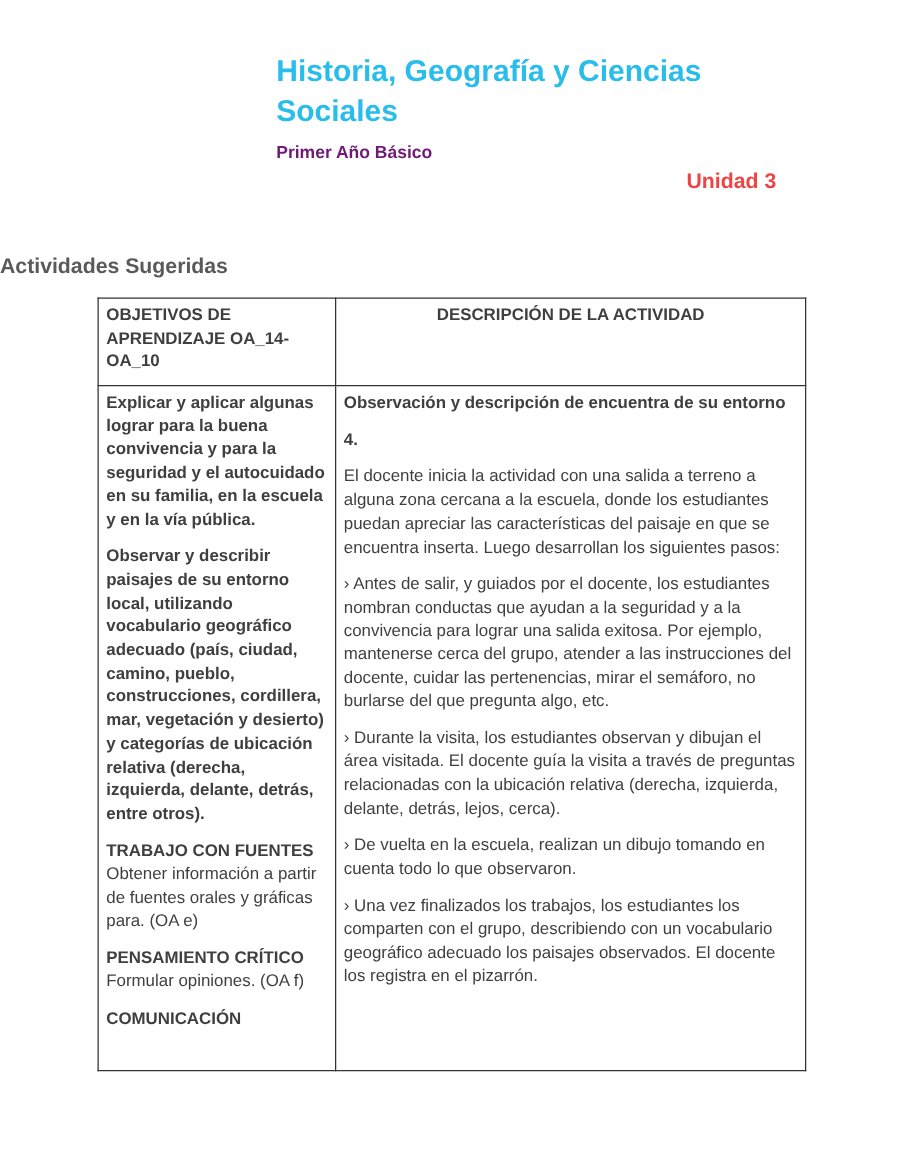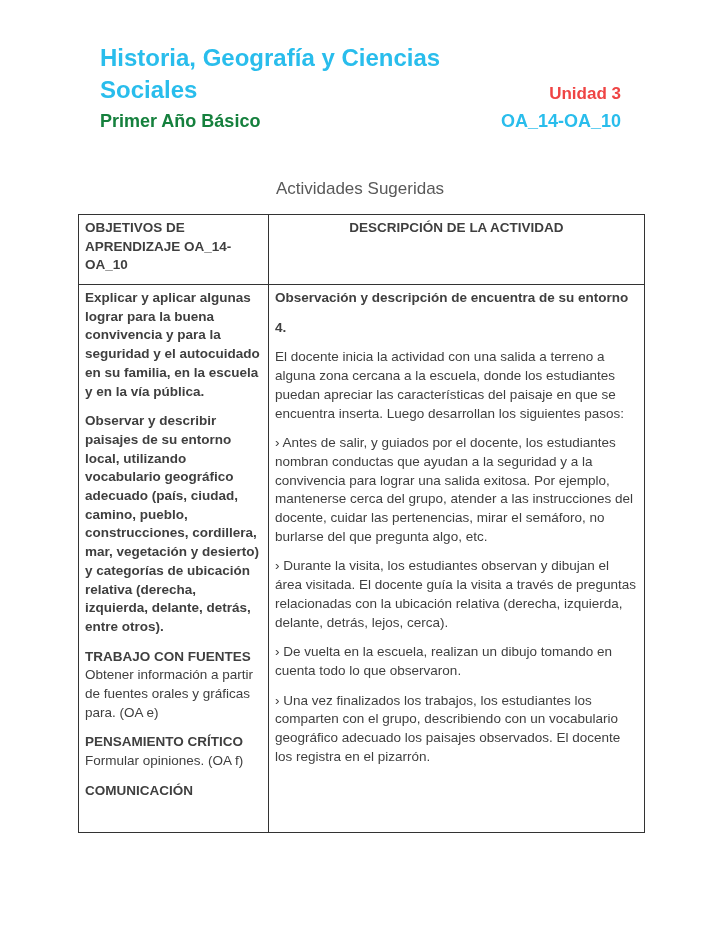--- a/index.html
+++ b/index.html
@@ -11,36 +11,37 @@
     width: 720px;
     height: 932px;
     background: #ffffff;
     margin: 0 auto;
     overflow: hidden;
   }
 
   
   .doc-header {
     display: flex;
-    justify-content: space-between;
+    justify-content: flex-start;
     align-items: flex-end;
     margin: 42px 99px 0 100px;
+    flex-direction: column;
   }
   .title-block { max-width: 400px; }
   .doc-title {
     font-size: 24px;
     font-weight: bold;
     color: #29bdec;
     line-height: 32px;
     max-width: 400px;
   }
   .doc-subtitle {
-    font-size: 18px;
+    font-size: 14px;
     font-weight: bold;
-    color: #15803d;
+    color: #701a75;
     line-height: 24px;
     margin-top: 3px;
   }
   .meta-block { text-align: right; }
   .meta-unit {
     font-size: 17px;
     font-weight: bold;
     color: #ef4444;
     line-height: 24px;
   }
@@ -48,23 +49,23 @@
     font-size: 18px;
     font-weight: bold;
     color: #29bdec;
     line-height: 24px;
     margin-top: 3px;
   }
 
   
   .section-title {
     margin-top: 44px;
-    text-align: center;
+    text-align: left;
     font-size: 17px;
-    font-weight: normal;
+    font-weight: bold;
     color: #595959;
     line-height: 24px;
   }
 
   
   table.activities {
     border-collapse: collapse;
     table-layout: fixed;
     width: 566px;
     margin: 13px 0 0 78px;
@@ -97,21 +98,20 @@
 
 <div class="page">
 
   <div class="doc-header">
     <div class="title-block">
       <div class="doc-title">Historia, Geografía y Ciencias Sociales</div>
       <div class="doc-subtitle">Primer Año Básico</div>
     </div>
     <div class="meta-block">
       <div class="meta-unit">Unidad 3</div>
-      <div class="meta-oa">OA_14-OA_10</div>
     </div>
   </div>
 
   <div class="section-title">Actividades Sugeridas</div>
 
   <table class="activities">
     <colgroup>
         <col class="c-obj">
         <col class="c-desc">
       </colgroup>

